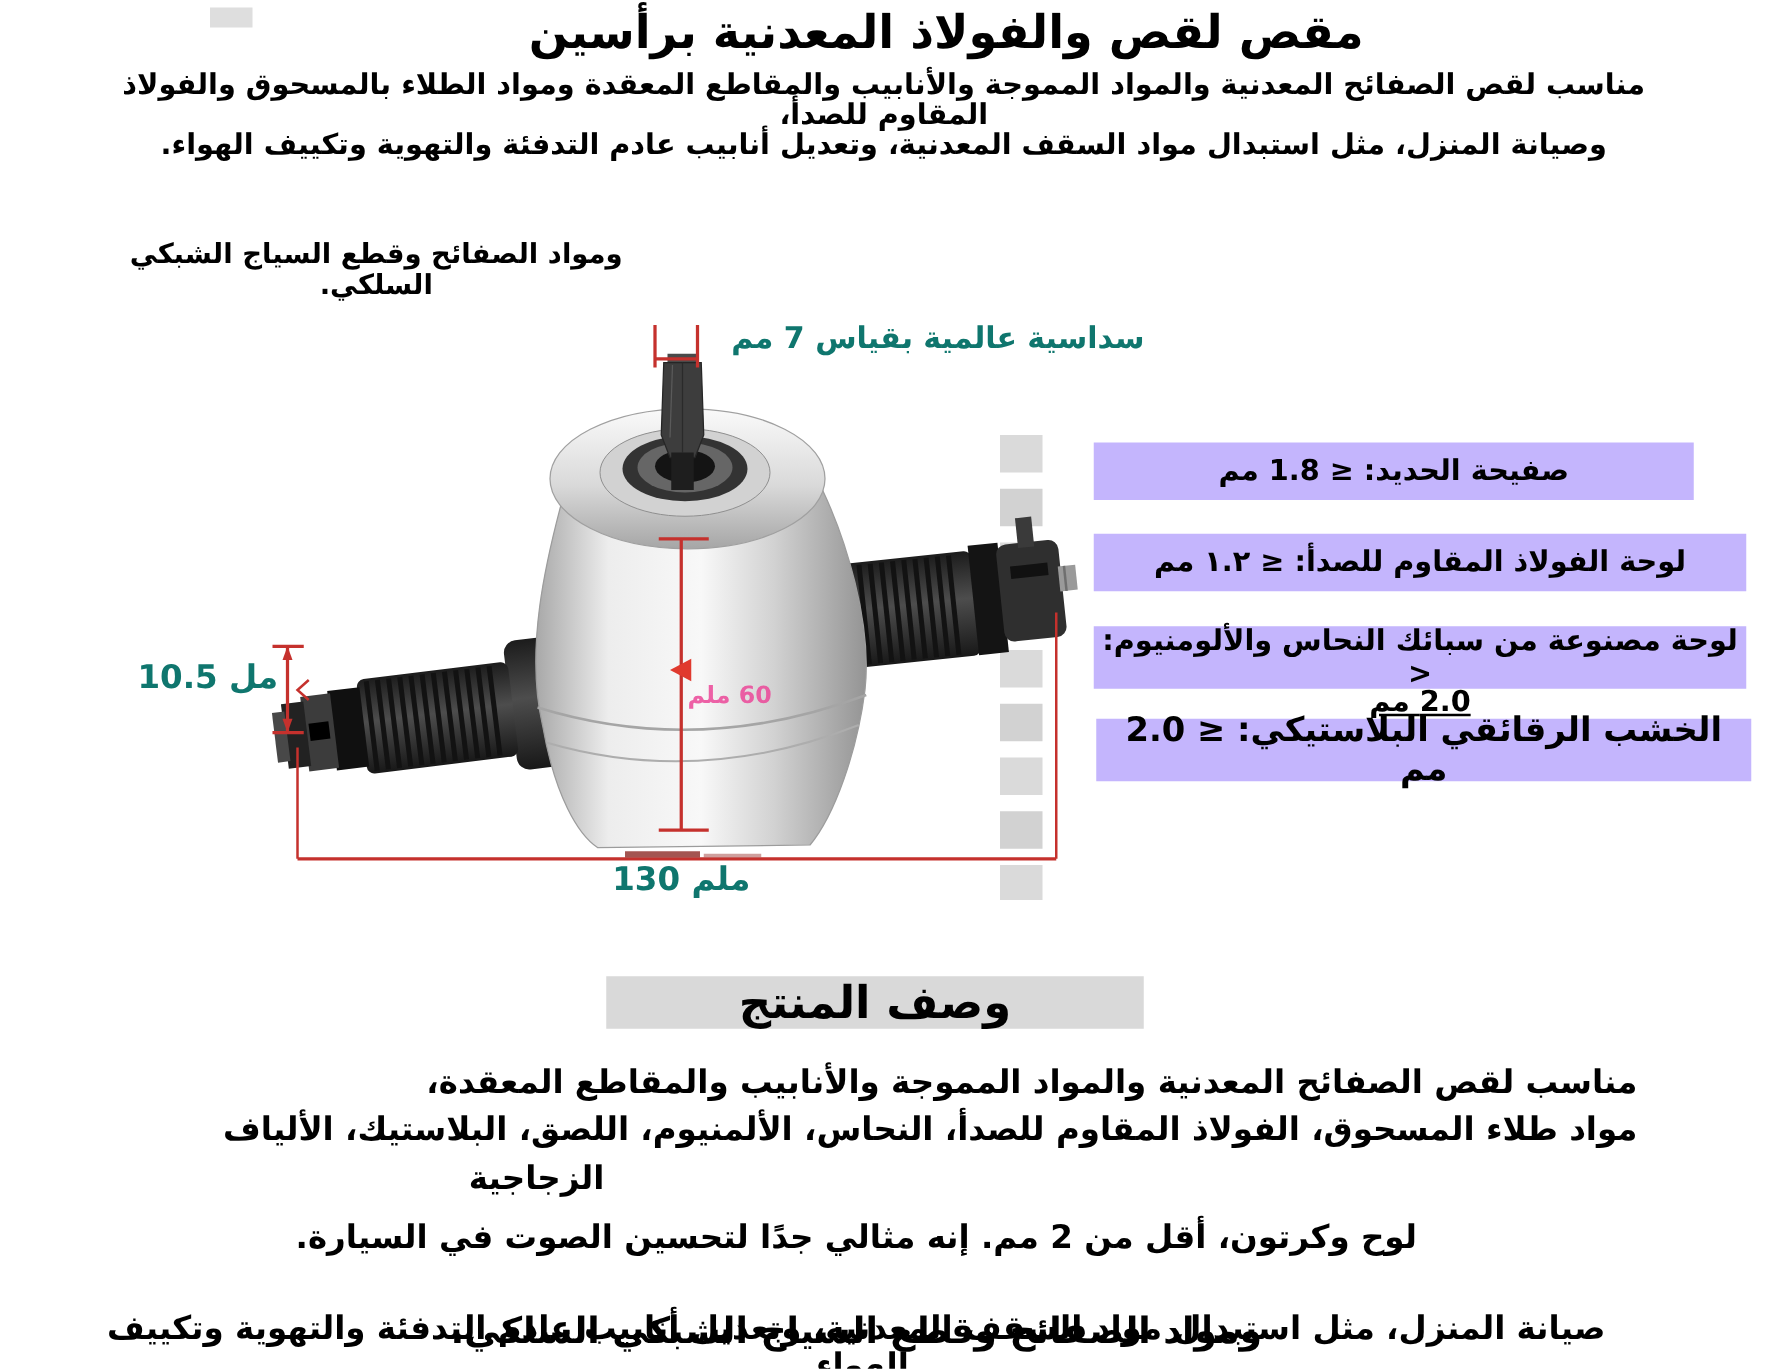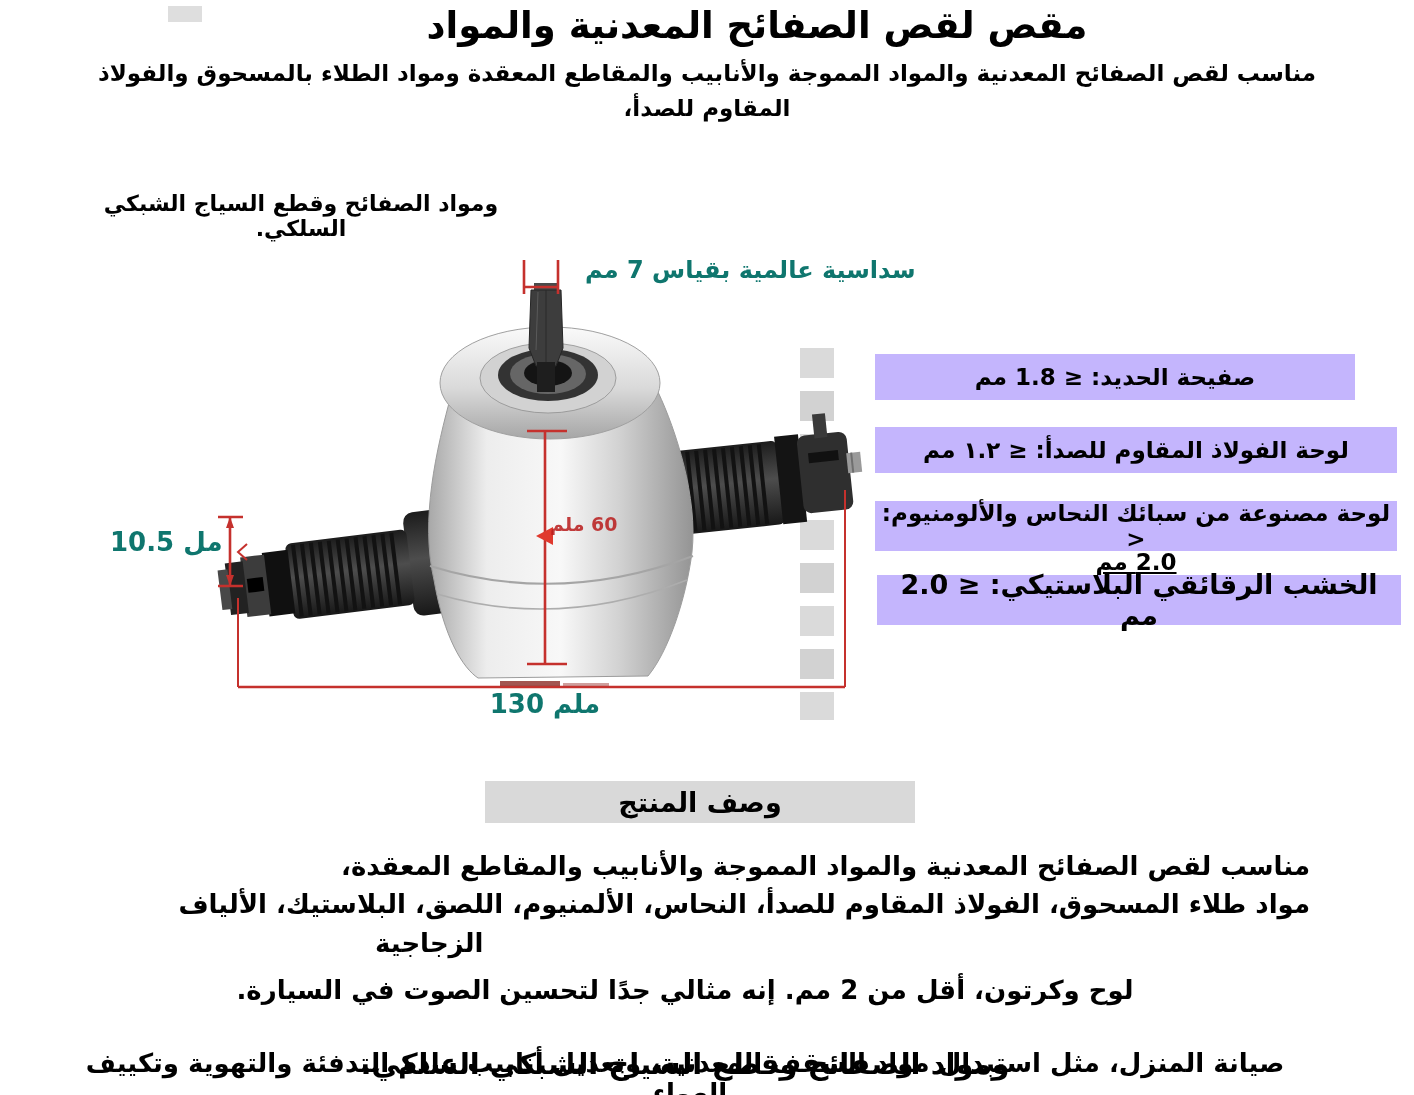--- a/index.html
+++ b/index.html
@@ -4,60 +4,61 @@
 <style>
   html,body{margin:0;padding:0;}
   body{
     width:1414px;height:1095px;position:relative;background:#ffffff;
     font-family:"DejaVu Sans",sans-serif;font-weight:700;color:#000;
     overflow:hidden;
   }
   .abs{position:absolute;}
   
   .page-title{top:4px;left:100px;width:1314px;text-align:center;font-size:37px;direction:rtl;}
-  .intro{top:56px;left:50px;width:1314px;text-align:center;font-size:23px;line-height:35px;direction:rtl;}
+  .intro{top:56px;left:50px;width:1314px;text-align:center;font-size:23px;line-height:24px;direction:rtl;}
   .side-note{top:191px;left:58px;width:486px;text-align:center;font-size:22px;direction:rtl;}
   
   .dim-label{color:#0f766e;}
   .hex-label{top:256px;left:585px;font-size:24px;direction:rtl;}
   .tip-label{top:527px;left:110px;font-size:26px;direction:ltr;}
-  .body-label{top:513px;left:550px;font-size:19px;color:#b91c1c;direction:rtl;opacity:.85;}
+  .body-label{top:545px;left:550px;font-size:19px;color:#ec4899;direction:rtl;opacity:.85;}
   .width-label{top:689px;left:468px;width:154px;text-align:center;font-size:26px;direction:ltr;}
   
   .artifact-top{top:6px;left:168px;width:34px;height:16px;background:#dedede;}
   .strike-smudge{top:681px;left:500px;width:60px;height:5px;background:#8c2b25;opacity:.8;}
   .strike-smudge2{top:683px;left:563px;width:46px;height:3px;background:#a8514c;opacity:.55;}
   
   .spec-box{background:#c4b5fd;display:flex;align-items:center;justify-content:center;
             direction:rtl;font-size:23px;text-align:center;}
   .spec-1{top:354px;left:875px;width:480px;height:46px;}
   .spec-2{top:427px;left:875px;width:522px;height:46px;}
   .spec-3{top:501px;left:875px;width:522px;height:50px;}
   .spec-3b{top:549px;left:875px;width:522px;text-align:center;font-size:23px;direction:rtl;text-decoration:underline;}
   .spec-4{top:575px;left:877px;width:524px;height:50px;font-size:27px;}
   
   .desc-header{top:781px;left:485px;width:430px;height:42px;background:#d9d9d9;
-               display:flex;align-items:center;justify-content:center;font-size:27px;direction:rtl;}
+               display:flex;align-items:center;justify-content:center;font-size:36px;direction:rtl;}
   .desc-line{left:60px;width:1250px;font-size:26px;direction:rtl;}
   .dl-0{top:851px;text-align:right;}
   .dl-1{top:889px;text-align:right;}
   .dl-2{top:928px;text-align:left;padding-left:315px;width:935px;}
   .dl-3{top:975px;text-align:center;}
   .dl-4{top:1048px;text-align:center;}
   .dl-5{top:1047px;text-align:center;font-size:29px;}
   svg.diagram{position:absolute;inset:0;pointer-events:none;}
 </style>
 </head>
 <body>
 
 <div class="abs artifact-top"></div>
 
-<div class="abs page-title">مقص لقص الصفائح المعدنية والمواد</div>
+<div class="abs page-title">مقص لقص والفولاذ المعدنية برأسين</div>
 <div class="abs intro">
   <div>مناسب لقص الصفائح المعدنية والمواد المموجة والأنابيب والمقاطع المعقدة ومواد الطلاء بالمسحوق والفولاذ المقاوم للصدأ،</div>
+  <div>وصيانة المنزل، مثل استبدال مواد السقف المعدنية، وتعديل أنابيب عادم التدفئة والتهوية وتكييف الهواء.</div>
 </div>
 <div class="abs side-note">ومواد الصفائح وقطع السياج الشبكي السلكي.</div>
 
 <svg class="diagram" width="1414" height="1095" viewBox="0 0 1414 1095" xmlns="http://www.w3.org/2000/svg">
   <defs>
     <linearGradient id="gMetalH" x1="0" y1="0" x2="1" y2="0">
       <stop offset="0" stop-color="#a8a8a8"></stop>
         <stop offset="0.22" stop-color="#ededed"></stop>
       <stop offset="0.5" stop-color="#f8f8f8"></stop>
         <stop offset="0.72" stop-color="#d2d2d2"></stop>

